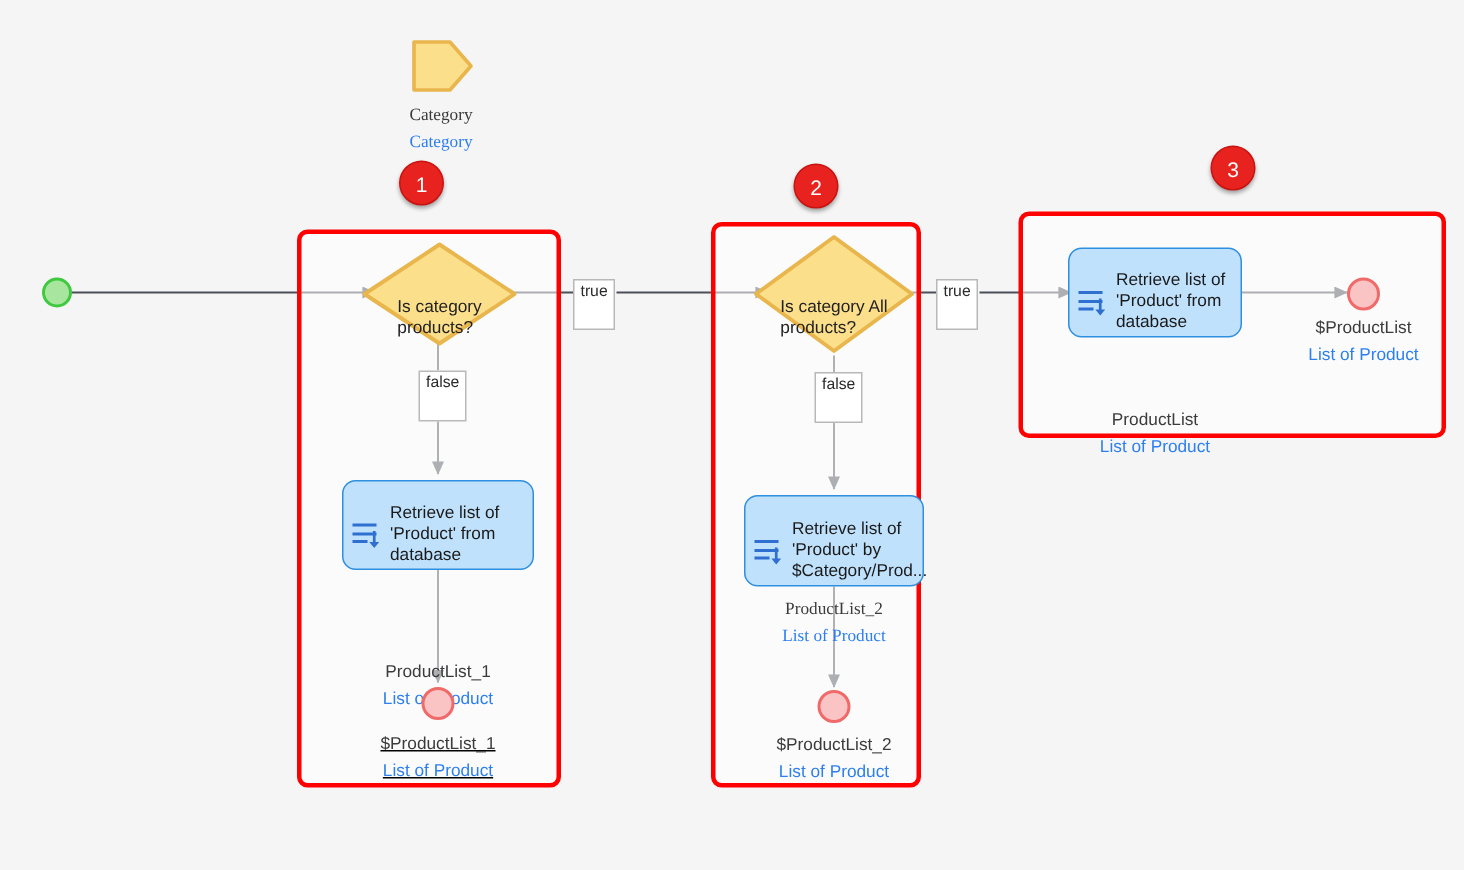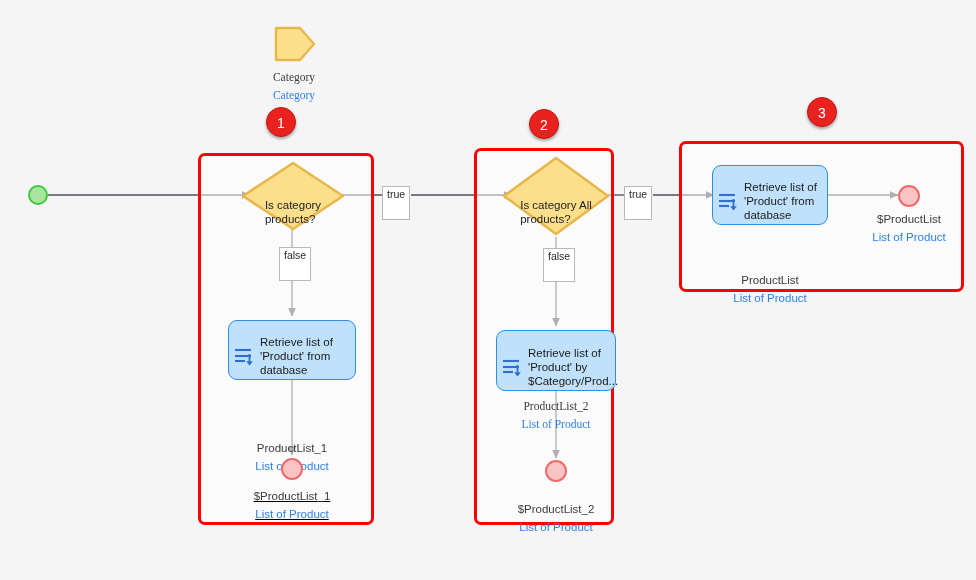--- a/index.html
+++ b/index.html
@@ -273,21 +273,21 @@
       </svg>
     </span>
     <span class="action-text">Retrieve list of 'Product' by $Category/Prod...</span>
   </div>
   <div class="caption" style="left:486px; top:399px; width:140px;font-family:Liberation Serif, serif;">
     <span class="cap-name">ProductList_2</span>
     <span class="cap-type">List of Product</span>
   </div>
 
   <div class="end-node" style="left:545px; top:460px;"></div>
-  <div class="caption" style="left:486px; top:490px; width:140px;margin-top:12px;">
+  <div class="caption" style="left:486px; top:490px; width:140px;">
     <span class="cap-name">$ProductList_2</span>
     <span class="cap-type">List of Product</span>
   </div>
 
   <div class="action-box" style="left:712px; top:165px; width:116px; height:60px;">
     <span class="action-icon">
       <svg width="24" height="26" viewBox="0 0 24 26">
         <line x1="2" y1="7" x2="18" y2="7" stroke="#2f6fd0" stroke-width="2.1"></line>
         <line x1="2" y1="13" x2="18" y2="13" stroke="#2f6fd0" stroke-width="2.1"></line>
         <line x1="2" y1="18" x2="12" y2="18" stroke="#2f6fd0" stroke-width="2.1"></line>

